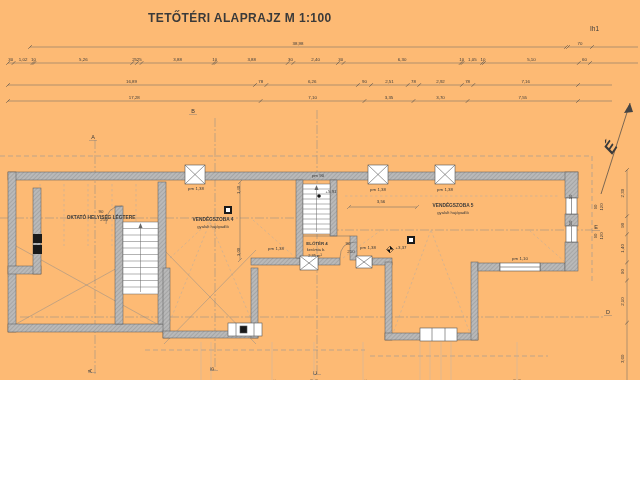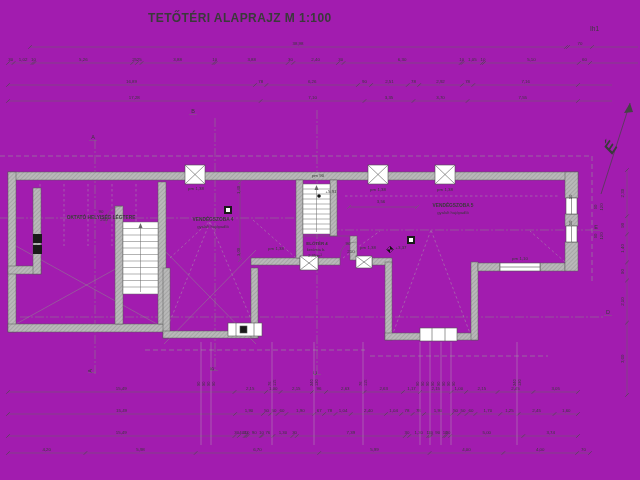--- a/index.html
+++ b/index.html
@@ -1,16 +1,16 @@
 <!DOCTYPE html>
 <html><head>
 <meta charset="utf-8">
 <style>
   html,body{margin:0;padding:0;background:#ffffff;}
-  .page{position:relative;width:640px;height:480px;background:#a21caf;overflow:hidden;
+  .page{position:relative;width:640px;height:380px;background:#fdba74;overflow:hidden;
         font-family:"Liberation Sans",sans-serif;}
   svg text{font-family:"Liberation Sans",sans-serif;fill:#3a3a3a;}
   .ttl{font-weight:bold;letter-spacing:.4px;}
 </style>
 </head>
 <body>
 
 <div class="page">
 <svg id="plan" width="640" height="480" viewBox="0 0 640 480">
   <defs>

